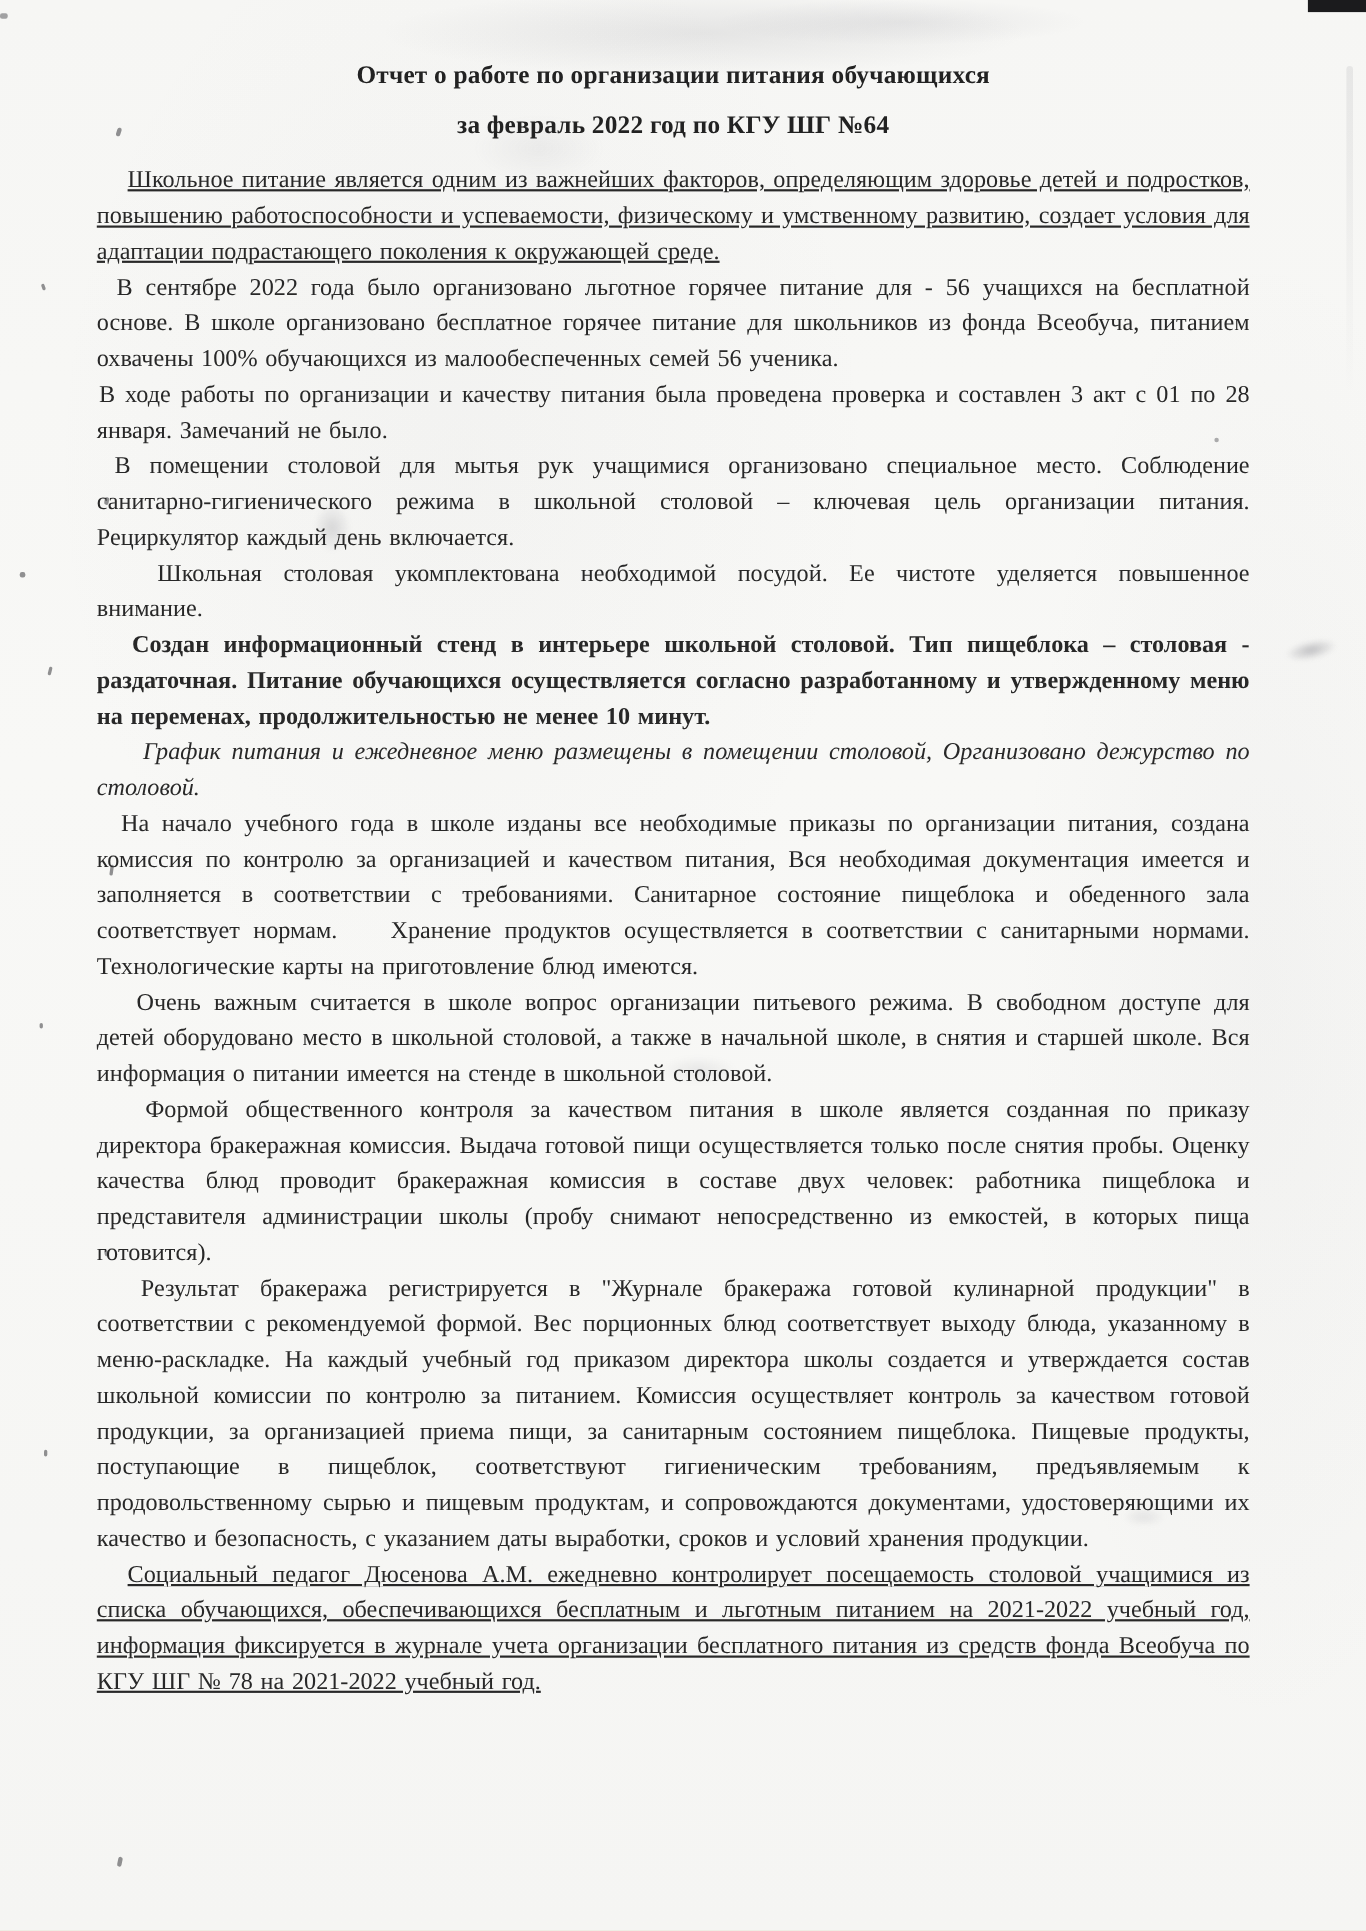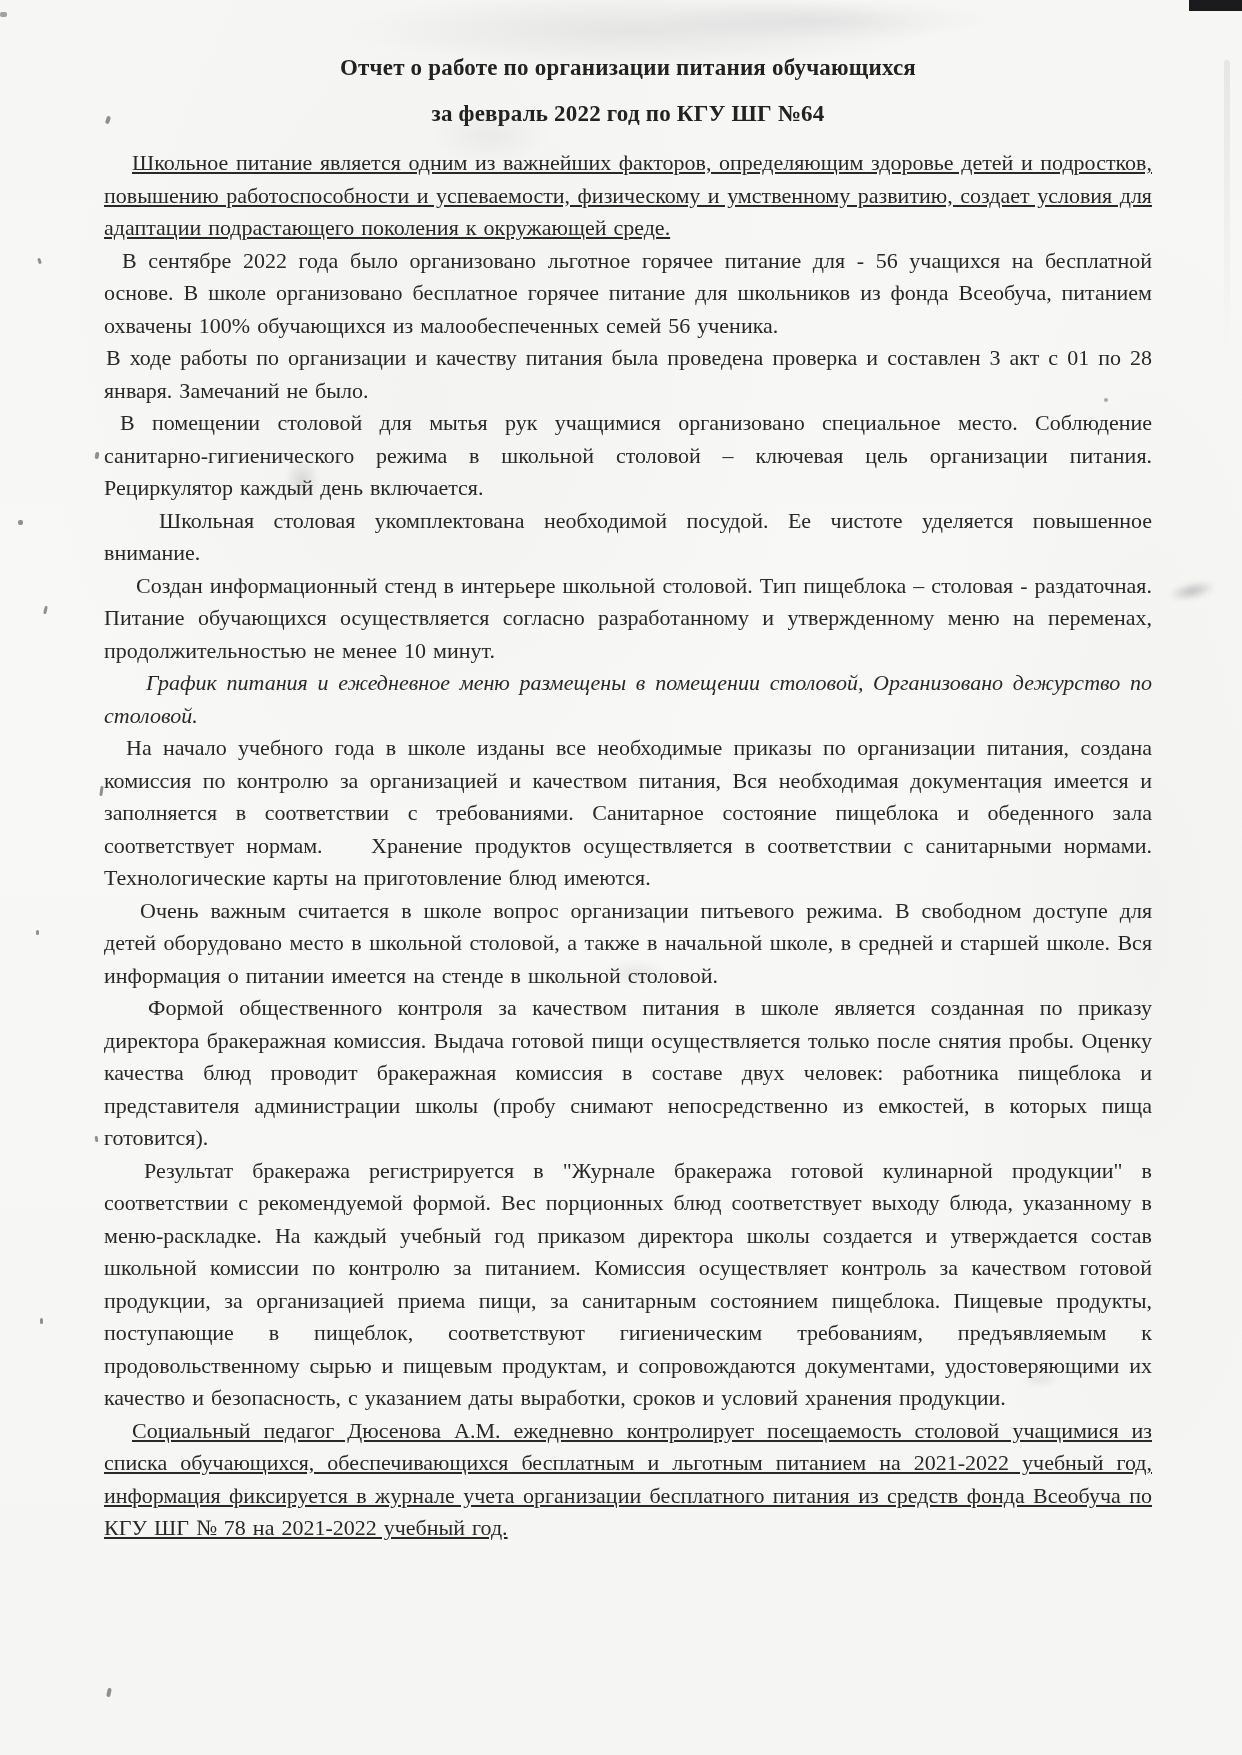--- a/index.html
+++ b/index.html
@@ -13,21 +13,21 @@
     background:
       radial-gradient(ellipse 420px 55px at 640px 30px, rgba(110,110,120,0.13), transparent 70%),
       radial-gradient(ellipse 240px 30px at 820px 20px, rgba(110,110,125,0.10), transparent 70%),
       radial-gradient(ellipse 500px 700px at 420px 420px, rgba(160,160,165,0.05), transparent 75%),
       radial-gradient(ellipse 300px 900px at 1150px 900px, rgba(150,150,160,0.06), transparent 75%),
       linear-gradient(180deg, #f6f6f4 0%, #f8f8f6 40%, #f5f5f3 100%);
     font-family: "Liberation Serif", "DejaVu Serif", serif;
   }
   .content {
     position: absolute;
-    left: 104px;
+    left: 88px;
     top: 52px;
     width: 1048px;
   }
   .title {
     font-size: 23px;
     font-weight: bold;
     text-align: center;
     line-height: 32px;
     margin: 0 0 14px 0;
     letter-spacing: 0.2px;
@@ -40,21 +40,21 @@
     text-align: justify;
     margin: 0;
     word-spacing: 1.5px;
     color: #282828;
   }
   .i2  { text-indent: 2px;  }
   .i16 { text-indent: 16px; }
   .i18 { text-indent: 18px; }
   .i22 { text-indent: 22px; }
   .i28 { text-indent: 28px; text-decoration: underline; }
-  .i32 { text-indent: 32px; }
+  .i32 { text-indent: 32px; font-weight: bold; }
   .i36 { text-indent: 36px; }
   .i40 { text-indent: 40px; }
   .i42 { text-indent: 42px; font-style: italic; }
   .i44 { text-indent: 44px; }
   .i55 { text-indent: 55px; }
 
   .artifact { position: absolute; pointer-events: none; }
   .corner-bar {
     top: 0; right: 0;
     width: 53px; height: 11px;
@@ -128,19 +128,19 @@
     <h2 class="title subtitle">за февраль 2022 год по КГУ ШГ №64</h2>
 
     <p class="para i28">Школьное питание является одним из важнейших факторов, определяющим здоровье детей и подростков, повышению работоспособности и успеваемости, физическому и умственному развитию, создает условия для адаптации подрастающего поколения к окружающей среде.</p>
     <p class="para i18">В сентябре 2022 года было организовано льготное горячее питание для - 56 учащихся на бесплатной основе. В школе организовано бесплатное горячее питание для школьников из фонда Всеобуча, питанием охвачены 100% обучающихся из малообеспеченных семей 56 ученика.</p>
     <p class="para i2">В ходе работы по организации и качеству питания была  проведена  проверка и составлен 3 акт  с 01  по 28 января.  Замечаний не было.</p>
     <p class="para i16">В помещении столовой для мытья рук учащимися организовано специальное место. Соблюдение санитарно-гигиенического режима в школьной столовой – ключевая цель организации питания. Рециркулятор каждый день включается.</p>
     <p class="para i55">Школьная столовая укомплектована необходимой посудой. Ее чистоте уделяется повышенное внимание.</p>
     <p class="para i32">Создан информационный стенд в интерьере школьной столовой. Тип пищеблока – столовая - раздаточная. Питание обучающихся осуществляется согласно разработанному и утвержденному меню на переменах, продолжительностью не менее 10 минут.</p>
     <p class="para i42">График питания и ежедневное меню размещены в помещении столовой, Организовано дежурство по столовой.</p>
     <p class="para i22">На начало учебного года в школе изданы все необходимые приказы по организации питания, создана комиссия по контролю за организацией и качеством питания, Вся необходимая документация имеется и заполняется в соответствии с требованиями. Санитарное состояние пищеблока и обеденного зала соответствует нормам.&nbsp;&nbsp;&nbsp; Хранение продуктов осуществляется в соответствии с санитарными нормами. Технологические карты на приготовление блюд имеются.</p>
-    <p class="para i36">Очень важным считается в школе вопрос организации питьевого режима. В свободном доступе для детей оборудовано место в школьной столовой, а также в начальной школе, в средней и старшей школе. Вся информация о питании  имеется на стенде в школьной столовой.</p>
+    <p class="para i36">Очень важным считается в школе вопрос организации питьевого режима. В свободном доступе для детей оборудовано место в школьной столовой, а также в начальной школе, в снятия и старшей школе. Вся информация о питании  имеется на стенде в школьной столовой.</p>
     <p class="para i44">Формой общественного контроля за качеством питания в школе является созданная по приказу директора бракеражная комиссия. Выдача готовой пищи осуществляется только после снятия пробы. Оценку качества блюд проводит бракеражная комиссия в составе двух человек: работника пищеблока и представителя администрации школы (пробу снимают непосредственно из емкостей, в которых пища готовится).</p>
     <p class="para i40">Результат бракеража регистрируется в "Журнале бракеража готовой кулинарной продукции" в соответствии с рекомендуемой формой. Вес порционных блюд соответствует выходу блюда, указанному в меню-раскладке. На каждый учебный год приказом директора школы создается и утверждается состав школьной комиссии по контролю за питанием. Комиссия осуществляет контроль за качеством готовой продукции, за организацией приема пищи, за санитарным состоянием пищеблока. Пищевые продукты, поступающие в пищеблок, соответствуют гигиеническим требованиям, предъявляемым к продовольственному сырью и пищевым продуктам, и сопровождаются документами, удостоверяющими их качество и безопасность, с указанием даты выработки, сроков и условий хранения продукции.</p>
     <p class="para i28">Социальный педагог Дюсенова А.М. ежедневно контролирует посещаемость столовой учащимися из списка обучающихся, обеспечивающихся бесплатным и льготным питанием на 2021-2022 учебный год, информация фиксируется в журнале учета организации бесплатного питания из средств фонда Всеобуча по КГУ ШГ № 78 на 2021-2022 учебный год.</p>
   </div>
 
 </div>
 
 </body></html>

